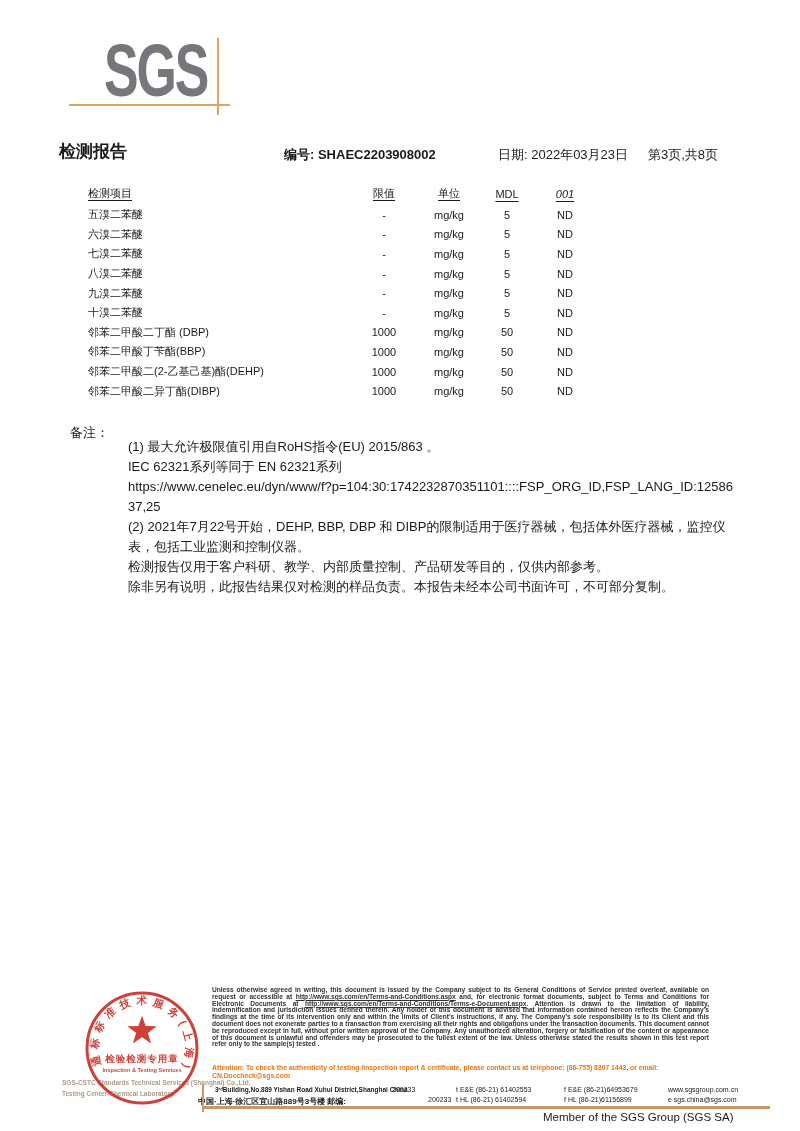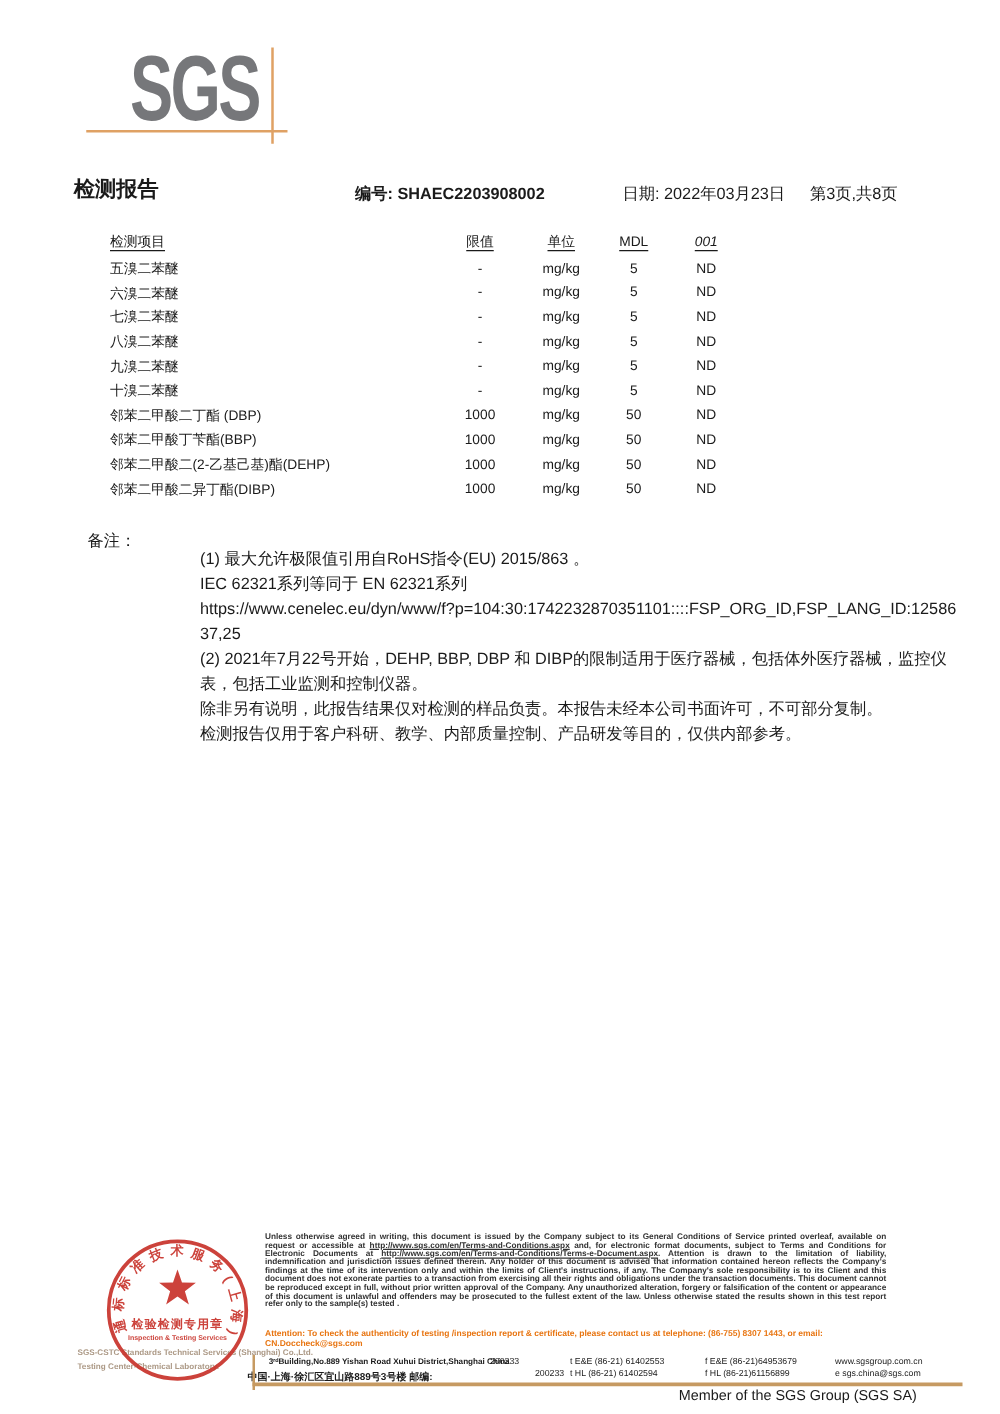--- a/index.html
+++ b/index.html
@@ -26,21 +26,21 @@
   .trow,.thead{display:grid;grid-template-columns:260px 72px 58px 58px 58px;align-items:center;}
   .thead{height:23px;}
   .trow{height:19.6px;}
   .tcell{text-align:center;white-space:nowrap;}
   .tcell.c0{text-align:left;}
   .thead .hd{text-decoration:underline;text-underline-offset:3px;}
   .thead .it{font-style:italic;text-decoration:underline;}
 
   
   .notes-label{left:70px;top:424px;font-size:13px;}
-  .notes-lines{left:128px;top:437px;font-size:13px;line-height:20px;white-space:nowrap;margin-left:32px;}
+  .notes-lines{left:128px;top:437px;font-size:13px;line-height:20px;white-space:nowrap;}
 
   
   .gray-co{left:62px;top:1077px;font-size:6.5px;line-height:11px;color:#ad9a87;font-weight:bold;white-space:nowrap;}
   .stamp{left:83px;top:988px;}
   .disclaimer{left:212px;top:987px;width:497px;font-size:6.6px;line-height:6.8px;
     font-weight:bold;color:#333;text-align:justify;}
   .disclaimer .u{text-decoration:underline;}
   .attention{left:212px;top:1064px;width:497px;font-size:6.8px;line-height:8.4px;
     font-weight:bold;color:#e87511;}
   .addr-en{left:215px;top:1086px;font-size:6.5px;font-weight:bold;white-space:nowrap;}
@@ -152,22 +152,22 @@
 </div>
 
 <div class="abs notes-label">备注：</div>
 <div class="abs notes-lines" id="notes-lines">
     <div>(1) 最大允许极限值引用自RoHS指令(EU) 2015/863 。</div>
     <div>IEC 62321系列等同于 EN 62321系列</div>
     <div>https://www.cenelec.eu/dyn/www/f?p=104:30:1742232870351101::::FSP_ORG_ID,FSP_LANG_ID:12586</div>
     <div>37,25</div>
     <div>(2) 2021年7月22号开始，DEHP, BBP, DBP 和 DIBP的限制适用于医疗器械，包括体外医疗器械，监控仪</div>
     <div>表，包括工业监测和控制仪器。</div>
+    <div>检测报告仅用于客户科研、教学、内部质量控制、产品研发等目的，仅供内部参考。</div>
     <div>除非另有说明，此报告结果仅对检测的样品负责。本报告未经本公司书面许可，不可部分复制。</div>
-    <div>检测报告仅用于客户科研、教学、内部质量控制、产品研发等目的，仅供内部参考。</div>
   </div>
 
 <div class="abs gray-co">
   <div>SGS-CSTC Standards Technical Services (Shanghai) Co.,Ltd.</div>
   <div>Testing Center-Chemical Laboratory.</div>
 </div>
 
 <svg class="abs stamp" width="118" height="122" viewBox="0 0 118 122" style="opacity:0.92;">
   <circle cx="59" cy="60" r="55" fill="none" stroke="#C8332B" stroke-width="3"></circle>
   <path id="ringPath" d="M 19.1 78.6 A 44 44 0 1 1 98.9 78.6" fill="none"></path>

